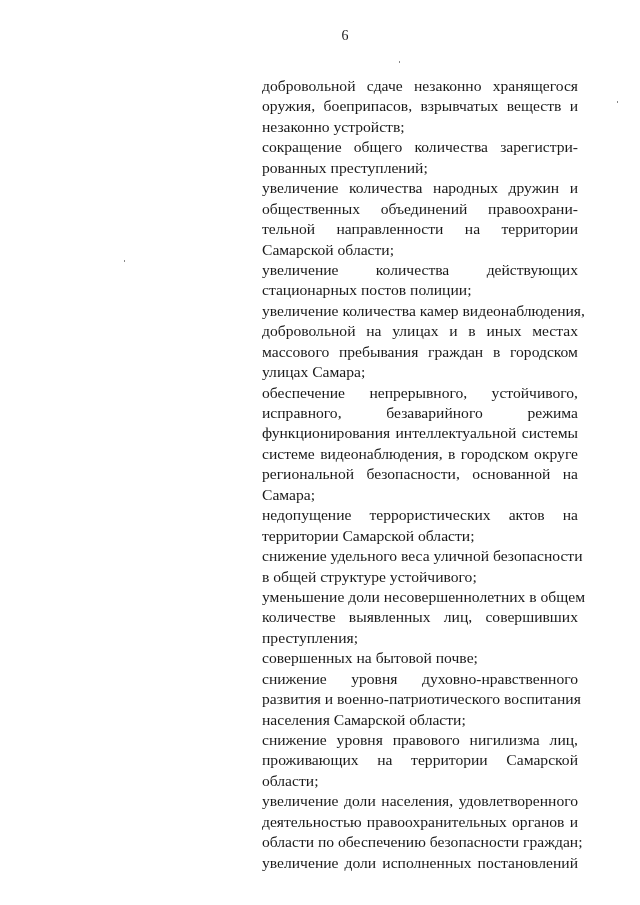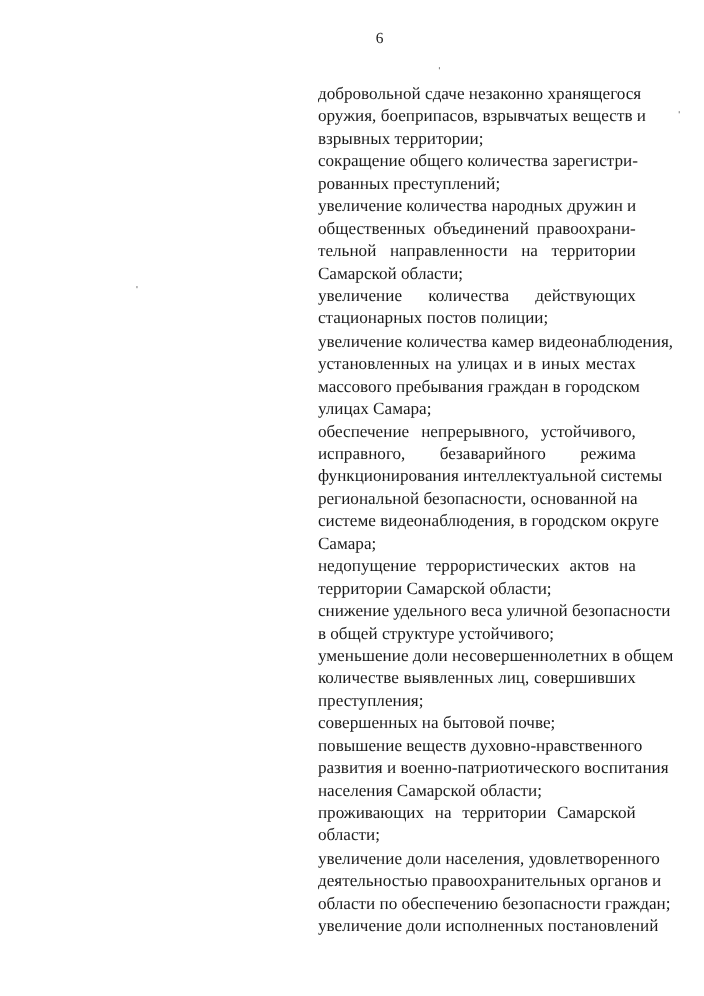--- a/index.html
+++ b/index.html
@@ -2,62 +2,63 @@
 <html><head>
 <meta charset="utf-8">
 <style>
   html, body { margin: 0; padding: 0; background: #ffffff; }
   body { width: 640px; height: 905px; position: relative; overflow: hidden;
          font-family: "Liberation Serif", "DejaVu Serif", serif; color: #1a1a1a; }
   .page-number { position: absolute; top: 28px; left: 0; width: 640px; text-align: center;
                  font-size: 14px; padding-left: 50px; box-sizing: border-box; }
   .body-col { position: absolute; left: 262px; top: 76px; width: 316px;
               font-size: 15.6px; line-height: 20.45px; }
-  .line { display: block; white-space: nowrap; height: 20.45px; margin-left: 27px; }
+  .line { display: block; white-space: nowrap; height: 20.45px; }
   .line.j { text-align: justify; text-align-last: justify; }
   .speck { position: absolute; width: 1px; height: 2px; background: #888; }
 </style>
 </head>
 <body>
 
 <div class="page-number">6</div>
 
 <div class="body-col" id="body-col">
     <span class="line j">добровольной сдаче незаконно хранящегося</span>
     <span class="line j">оружия, боеприпасов, взрывчатых веществ и</span>
-    <span class="line">взрывных территории;</span>
+    <span class="line">незаконно устройств;</span>
     <span class="line j">сокращение общего количества зарегистри-</span>
     <span class="line">рованных преступлений;</span>
     <span class="line j">увеличение количества народных дружин и</span>
     <span class="line j">общественных объединений правоохрани-</span>
     <span class="line j">тельной направленности на территории</span>
     <span class="line">Самарской области;</span>
     <span class="line j">увеличение количества действующих</span>
     <span class="line">стационарных постов полиции;</span>
     <span class="line j">увеличение количества камер видеонаблюдения,</span>
-    <span class="line j">установленных на улицах и в иных местах</span>
+    <span class="line j">добровольной на улицах и в иных местах</span>
     <span class="line j">массового пребывания граждан в городском</span>
     <span class="line">улицах Самара;</span>
     <span class="line j">обеспечение непрерывного, устойчивого,</span>
     <span class="line j">исправного, безаварийного режима</span>
     <span class="line j">функционирования интеллектуальной системы</span>
+    <span class="line j">системе видеонаблюдения, в городском округе</span>
     <span class="line j">региональной безопасности, основанной на</span>
-    <span class="line j">системе видеонаблюдения, в городском округе</span>
     <span class="line">Самара;</span>
     <span class="line j">недопущение террористических актов на</span>
     <span class="line">территории Самарской области;</span>
     <span class="line j">снижение удельного веса уличной безопасности</span>
     <span class="line">в общей структуре устойчивого;</span>
     <span class="line j">уменьшение доли несовершеннолетних в общем</span>
     <span class="line j">количестве выявленных лиц, совершивших</span>
     <span class="line">преступления;</span>
     <span class="line">совершенных на бытовой почве;</span>
-    <span class="line j">повышение веществ духовно-нравственного</span>
+    <span class="line j">снижение уровня духовно-нравственного</span>
     <span class="line j">развития и военно-патриотического воспитания</span>
     <span class="line">населения Самарской области;</span>
+    <span class="line j">снижение уровня правового нигилизма лиц,</span>
     <span class="line j">проживающих на территории Самарской</span>
     <span class="line">области;</span>
     <span class="line j">увеличение доли населения, удовлетворенного</span>
     <span class="line j">деятельностью правоохранительных органов и</span>
     <span class="line">области по обеспечению безопасности граждан;</span>
     <span class="line j">увеличение доли исполненных постановлений</span>
   </div>
 
 <div class="speck" style="left:124px; top:260px;"></div>
 <div class="speck" style="left:617px; top:101px;"></div>

